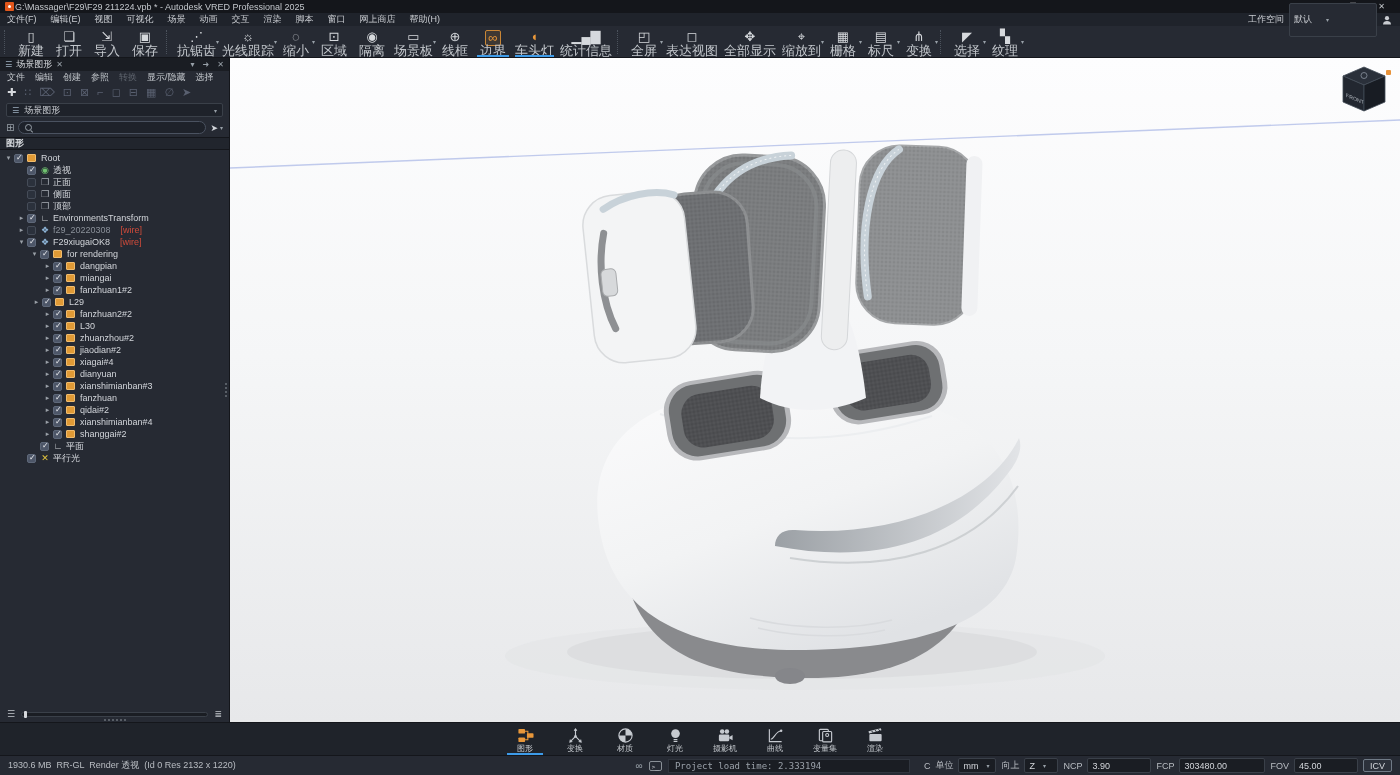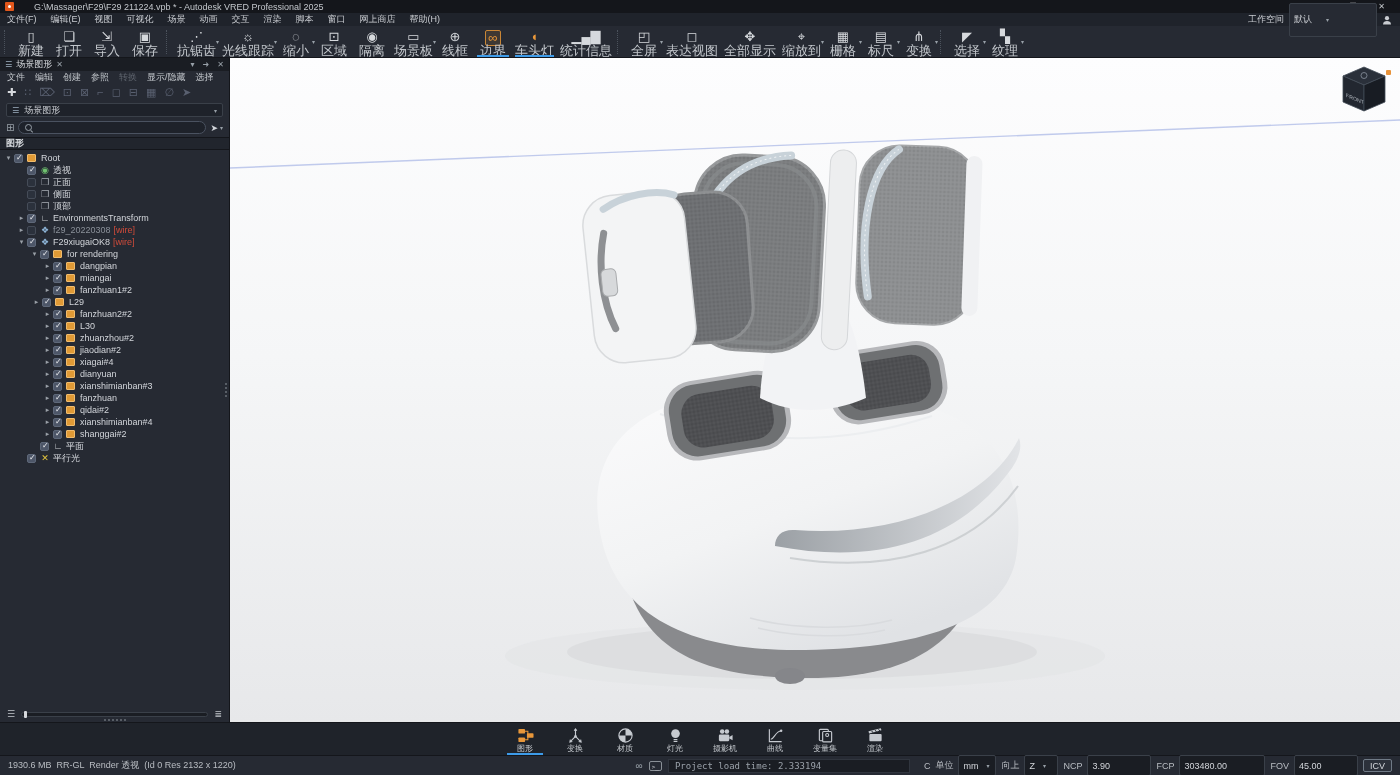--- a/index.html
+++ b/index.html
@@ -1,20 +1,20 @@
 <!DOCTYPE html>
 <html><head>
 <meta charset="utf-8">
 <style>
   * { box-sizing: border-box; margin: 0; padding: 0; }
   html,body { width:1400px; height:775px; overflow:hidden; }
   body { font-family:"Liberation Sans","DejaVu Sans",sans-serif; background:#262a33; color:#c9ccd1; }
 
   
-  .titlebar { height:13px; background:#14161b; display:flex; align-items:center; gap:20px; padding:0 5px; font-size:9px; color:#c3c7cc; }
+  .titlebar { height:13px; background:#14161b; display:flex; align-items:center; gap:1px; padding:0 5px; font-size:9px; color:#c3c7cc; }
   .logo { width:9px; height:9px; background:#e2571c; border-radius:1px; position:relative; flex:none; }
   .logo::after { content:""; position:absolute; left:3px; top:3px; width:3px; height:3px; background:#fff; border-radius:50%; }
   .win-controls { margin-left:auto; display:flex; gap:22px; padding-right:10px; font-size:8px; color:#c3c7cc; }
   .win-controls span { cursor:default; }
 
   
   .menubar { height:13px; background:#1f232b; display:flex; align-items:center; font-size:9px; }
   .menu-item { padding:0 7px; white-space:nowrap; }
   .menubar-right { margin-left:auto; display:flex; align-items:center; gap:5px; padding-right:8px; }
   .ws-value { display:flex; align-items:center; gap:14px; background:#262a33; border:1px solid #3a4049; border-radius:2px; padding:16px 4px; height:11px; min-width:88px; }
@@ -66,21 +66,21 @@
   .checkbox.on::after { content:"✓"; position:absolute; left:1px; top:-2px; font-size:8px; color:#eef0f3; }
   .ti { min-width:12px; text-align:center; font-size:9px; line-height:10px; flex:none; }
   .ti-group { width:9px; min-width:9px; height:8px; background:#e09a36; border:1px solid #f0bc6e; border-radius:1px; margin:0 3px 0 1px; }
   .ti-camera { color:#6fc26f; }
   .ti-cube { color:#a8adb5; }
   .ti-transform { color:#c9ccd1; }
   .ti-scene { color:#8fb6d9; }
   .ti-dirlight { color:#e3c53f; }
   .tree-label { margin-left:2px; }
   .tree-label.dim { color:#8a9099; }
-  .wire-tag { margin-left:3px; color:#d14b3a; }
+  .wire-tag { margin-left:10px; color:#d14b3a; }
   .panel-bottom { height:16px; display:flex; align-items:center; gap:6px; padding:0 7px; }
   .pb-icon { font-size:9px; color:#c3c7cc; }
   .slider-track { flex:1; height:5px; background:#1a1d23; border:1px solid #3a4049; border-radius:3px; position:relative; }
   .slider-thumb { position:absolute; left:2px; top:-2px; width:3px; height:7px; background:#d6d9dd; border-radius:1px; }
   .dots-h { position:absolute; bottom:0; left:50%; transform:translateX(-50%); height:5px; display:flex; gap:2px; align-items:center; }
   .dots-h i, .dots-v i { width:2px; height:2px; background:#6a7078; border-radius:50%; display:block; }
   .dots-v { position:absolute; right:1px; top:50%; transform:translateY(-50%); width:5px; display:flex; flex-direction:column; gap:2px; align-items:center; }
 
   
   .viewport { flex:1; position:relative; background:linear-gradient(180deg,#fdfdfe 0%,#f5f6f7 45%,#e7e8ea 100%); }
@@ -95,21 +95,21 @@
   .mod-item.active::after { content:""; position:absolute; left:5px; right:5px; bottom:0; height:2px; background:#3d9be9; }
 
   
   .statusbar { height:20px; background:#262a33; border-top:1px solid #14161b; display:flex; align-items:center; font-size:9px; color:#b9bdc3; padding:0 8px; gap:6px; }
   .sb-left { white-space:pre; }
   .sb-mid { margin-left:auto; display:flex; align-items:center; gap:6px; }
   .link-glyph { font-size:10px; color:#98a0a8; }
   .term-chip { border:1px solid #8a9097; border-radius:2px; font-size:6px; padding:0 2px; height:10px; line-height:9px; color:#c9ccd1; font-family:"DejaVu Sans Mono",monospace; }
   .console-field { width:242px; height:14px; background:#1a1d23; border:1px solid #30353e; display:flex; align-items:center; padding:0 6px; font-family:"DejaVu Sans Mono",monospace; font-size:9px; color:#9aa1a9; white-space:nowrap; overflow:hidden; }
   .sb-right { display:flex; align-items:center; gap:5px; margin-left:8px; }
-  .chip { height:21px; background:#1a1d23; border:1px solid #3a4049; border-radius:2px; display:flex; align-items:center; padding:0 4px; color:#d2d5da; gap:8px; }
+  .chip { height:15px; background:#1a1d23; border:1px solid #3a4049; border-radius:2px; display:flex; align-items:center; padding:0 4px; color:#d2d5da; gap:8px; }
   .chip.sel::after { content:"▾"; font-size:6px; color:#98a0a8; }
   .chip.w-unit { min-width:38px; } .chip.w-up { min-width:34px; }
   .chip.w-ncp { min-width:64px; } .chip.w-fcp { min-width:86px; } .chip.w-fov { min-width:64px; }
   .icv-btn { height:13px; border:1px solid #707a86; background:#2c313b; border-radius:2px; display:flex; align-items:center; padding:0 6px; color:#d2d5da; }
 </style>
 </head>
 <body>
 
 <div class="titlebar">
   <span class="logo"></span>

